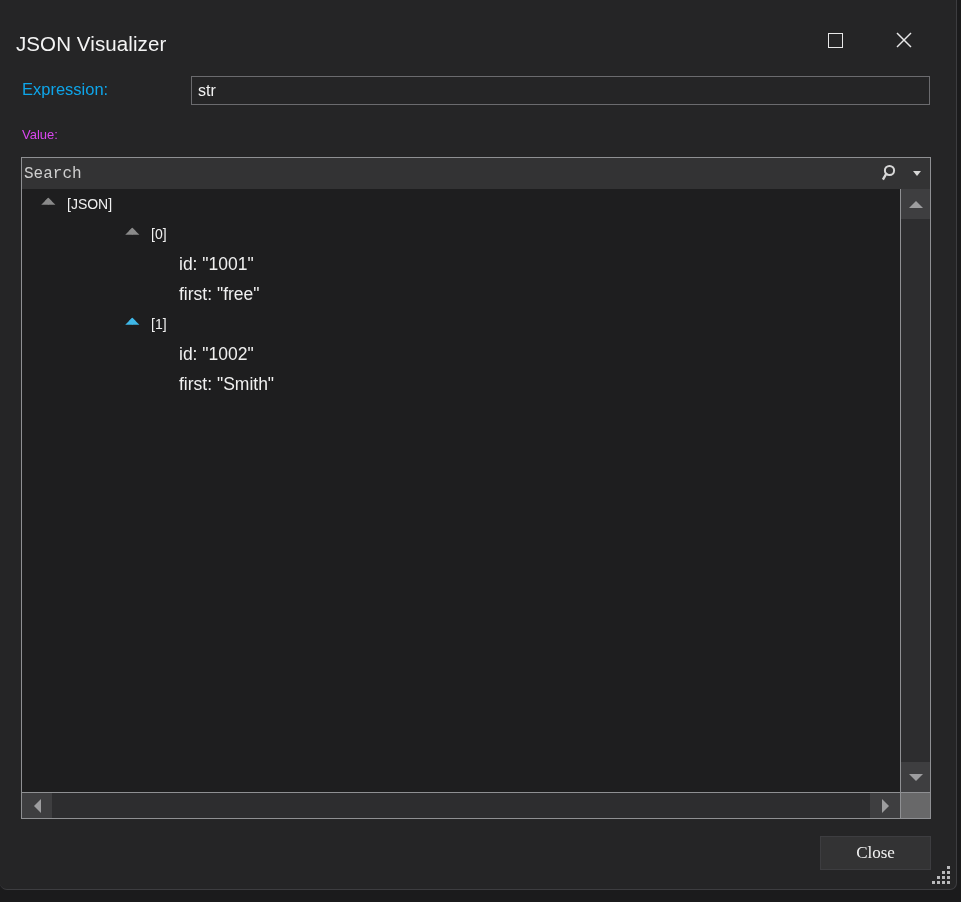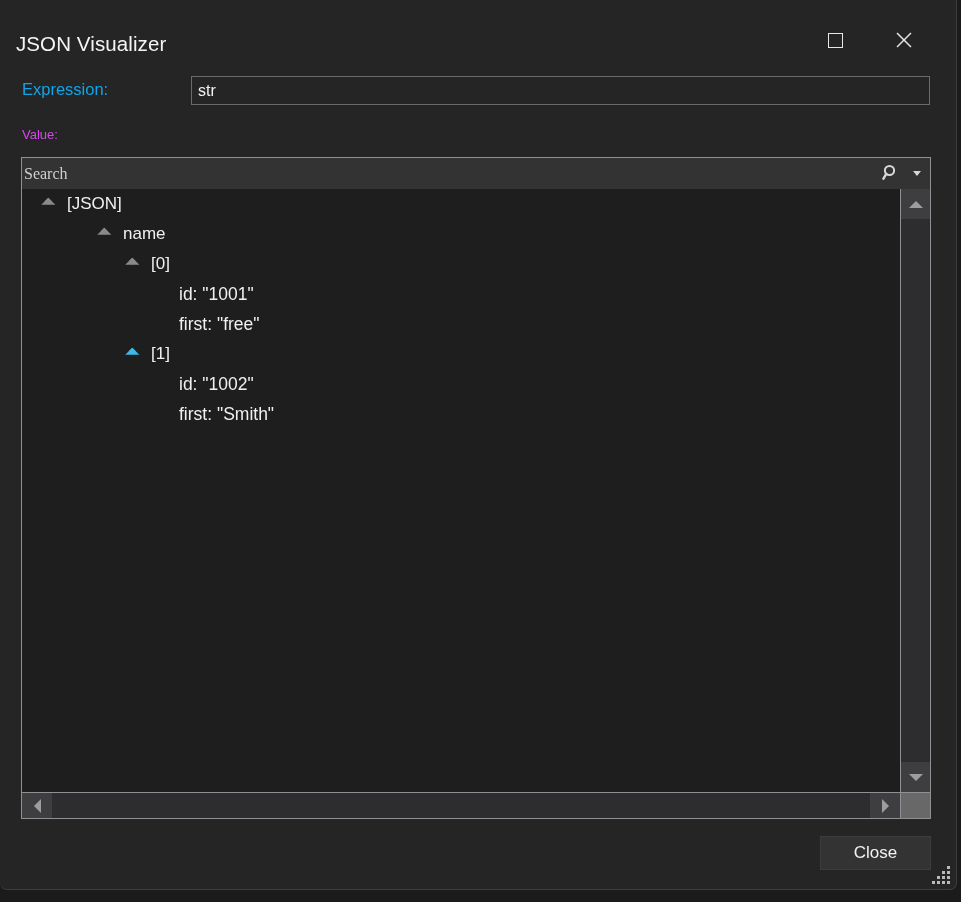--- a/index.html
+++ b/index.html
@@ -133,21 +133,21 @@
     display: flex;
     align-items: center;
   }
   #search-input {
     flex: 1 1 auto;
     height: 100%;
     background: transparent;
     border: none;
     outline: none;
     color: #f0f0f0;
-    font-family: Liberation Serif, serif;
+    font-family: Liberation Mono, monospace;
     font-size: 16px;
   }
   #search-input::placeholder { color: #cfcfcf; opacity: 1; }
   #search-icon-btn {
     flex: 0 0 auto;
     width: 34px;
     height: 100%;
     display: flex;
     align-items: center;
     justify-content: center;
@@ -203,21 +203,21 @@
     border-top: 5px solid #8a8a8a;
     border-right: 5px solid #8a8a8a;
     transform: rotate(-45deg) translate(-1px, 0px);
   }
   .tri.active {
     border-top-color: #3fb8e8;
     border-right-color: #3fb8e8;
   }
   .node-label {
     flex: 0 0 auto;
-    font-size: 17px;
+    font-size: 14px;
     color: #f0f0f0;
     padding-left: 9px;
   }
   .leaf-label {
     flex: 0 0 auto;
     font-size: 17.5px;
     color: #f0f0f0;
     padding-left: 9px;
   }
 
@@ -320,21 +320,21 @@
   #close-button {
     position: absolute;
     left: 820px;
     top: 836px;
     width: 111px;
     height: 34px;
     background: #333334;
     border: 1px solid #3d3d40;
     box-sizing: border-box;
     color: #f2f2f2;
-    font-family: Liberation Sans, sans-serif;
+    font-family: Liberation Serif, serif;
     font-size: 17px;
     cursor: default;
     border-radius: 0;
     padding: 0;
   }
 
   
   #resize-grip {
     position: absolute;
     right: 4px;
@@ -385,26 +385,20 @@
           <span class="caret-down"></span>
         </div>
       </div>
 
       <div id="tree-area">
           <div class="tree-row" style="padding-left: 18px;">
             <span class="expander">
               <span class="tri"></span>
             </span>
             <span class="node-label">[JSON]</span>
-          </div>
-          <div class="tree-row" style="padding-left: 74px;">
-            <span class="expander">
-              <span class="tri"></span>
-            </span>
-            <span class="node-label">name</span>
           </div>
           <div class="tree-row" style="padding-left: 102px;">
             <span class="expander">
               <span class="tri"></span>
             </span>
             <span class="node-label">[0]</span>
           </div>
           <div class="tree-row" style="padding-left: 130px;">
             <span class="expander"></span>
             <span class="leaf-label">id: "1001"</span>

